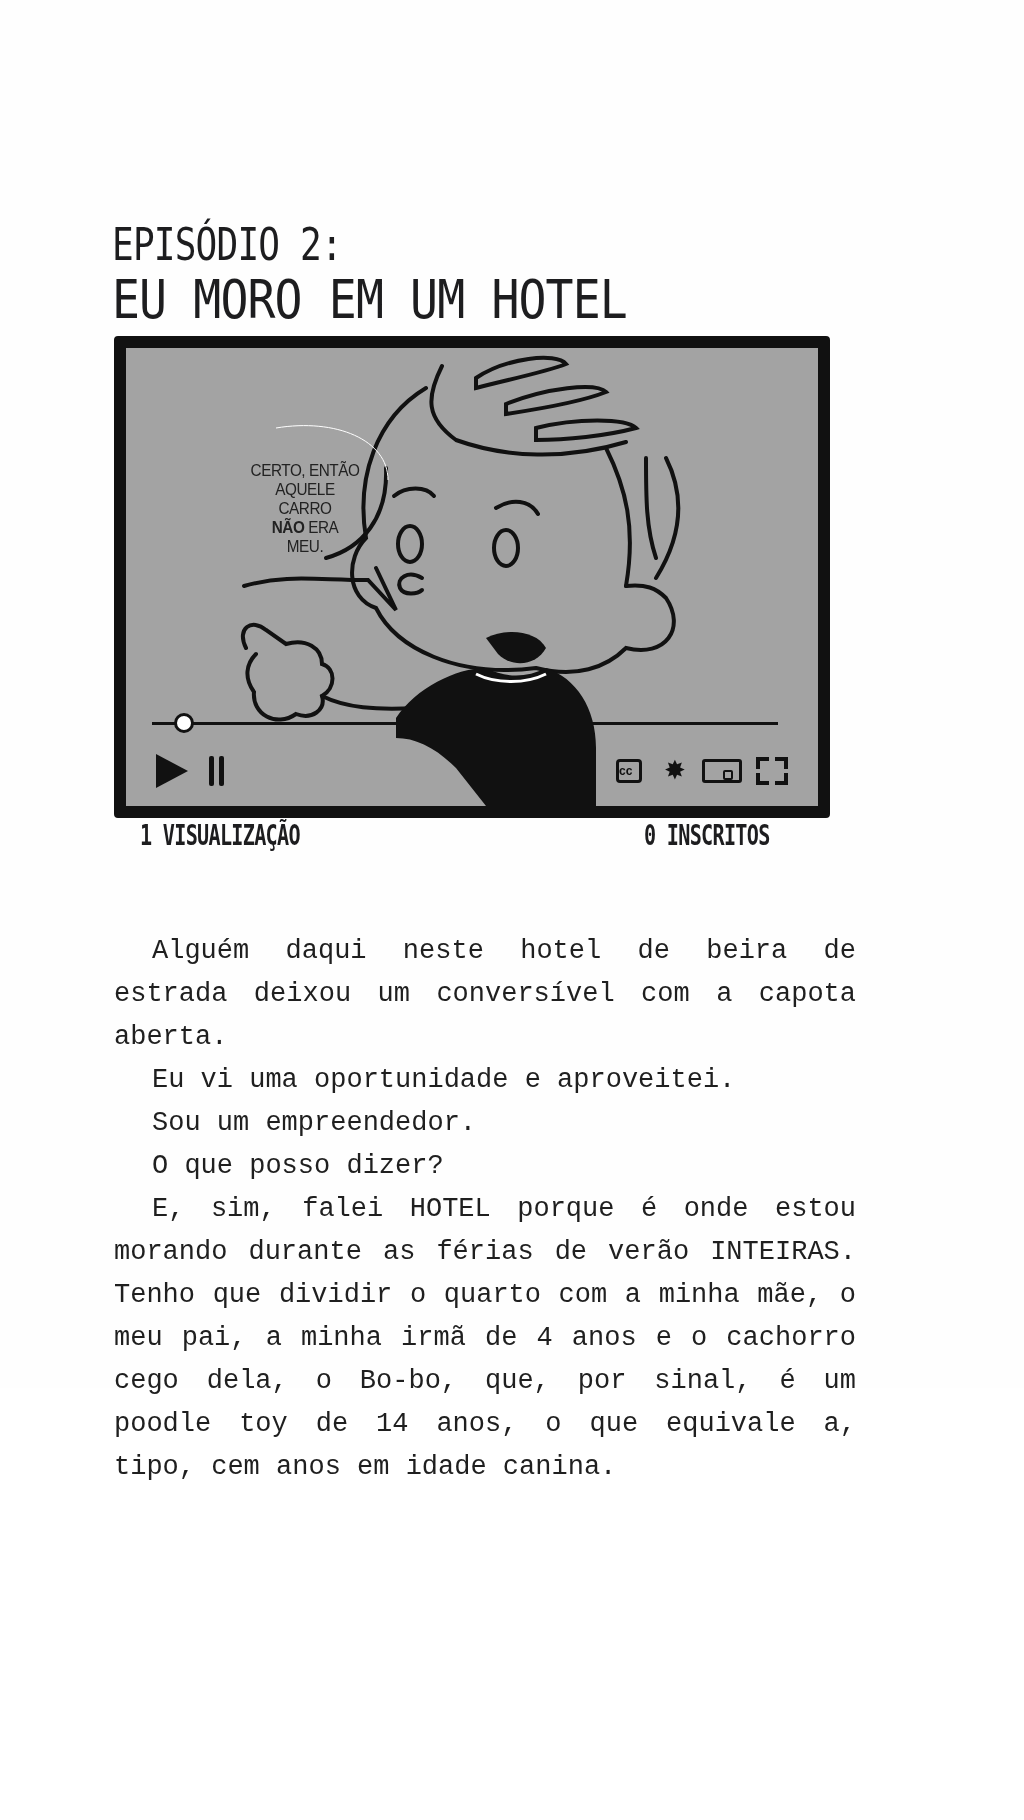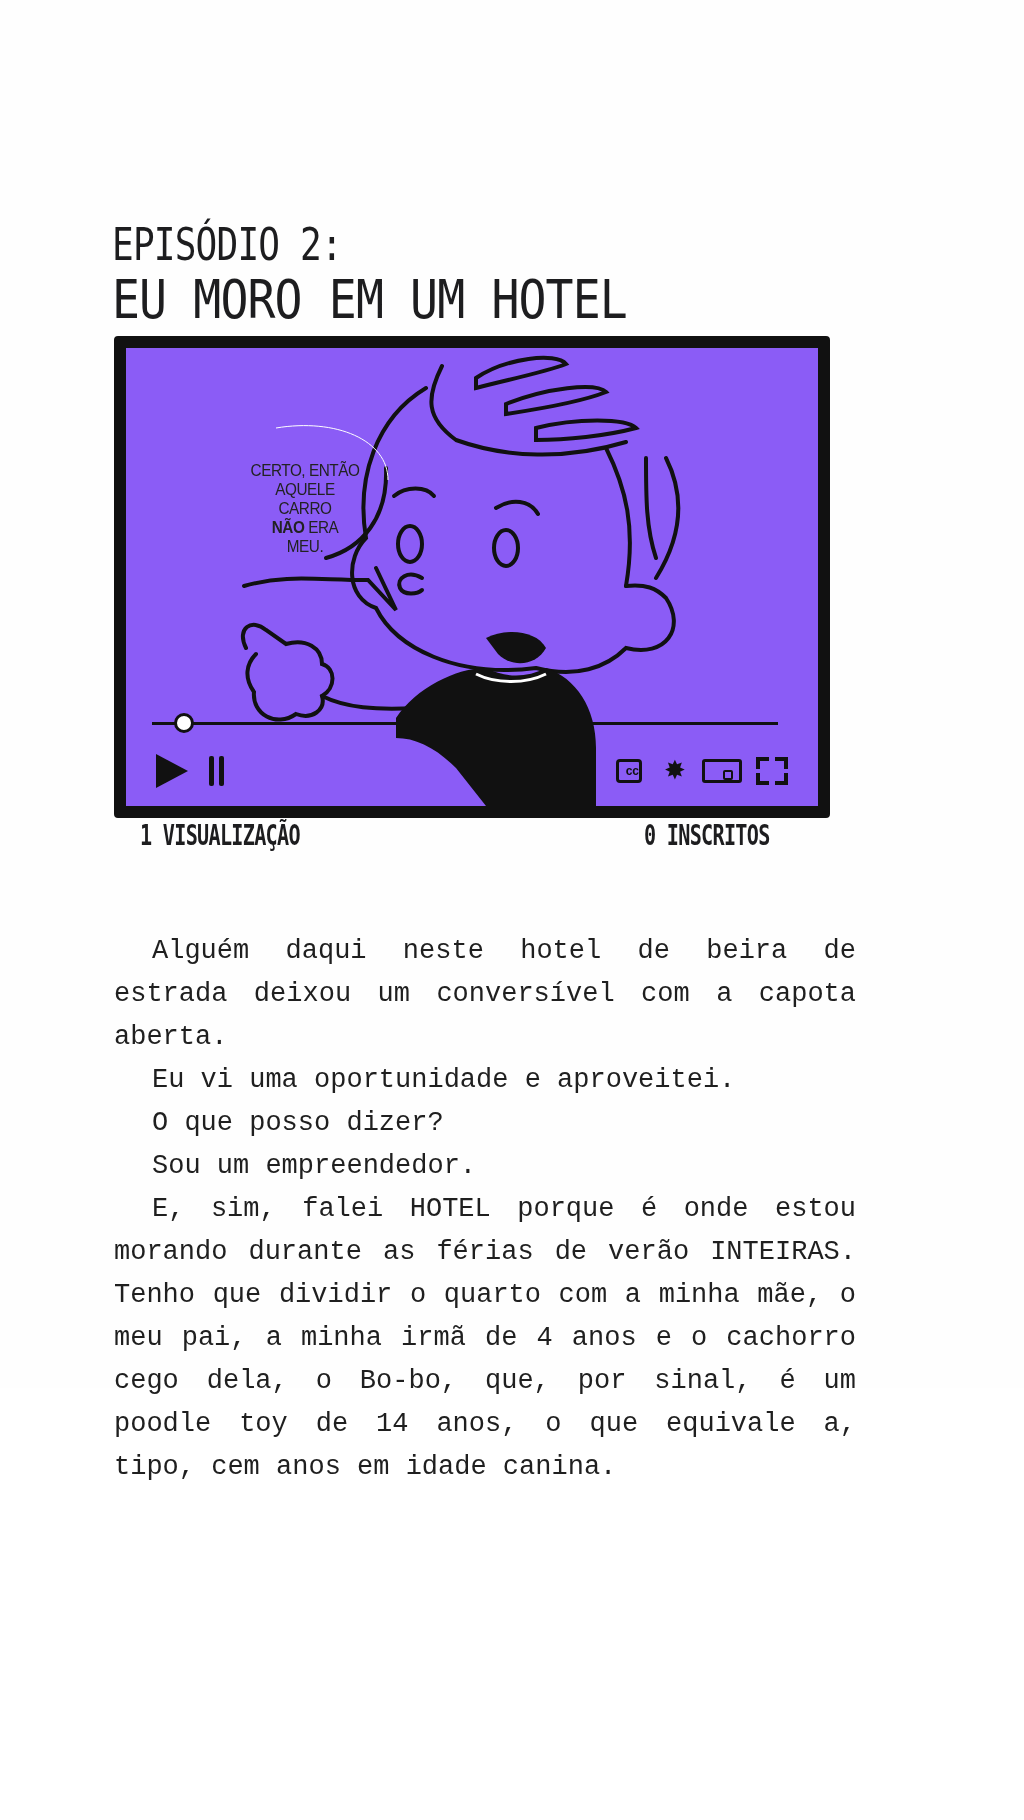--- a/index.html
+++ b/index.html
@@ -2,35 +2,35 @@
 <html><head>
 <meta charset="utf-8">
 <style>
   html, body { margin: 0; padding: 0; background: #ffffff; }
   body { width: 1024px; height: 1820px; position: relative; overflow: hidden; color: #1a1a1a; }
   .page { position: absolute; left: 0; top: 0; width: 1024px; height: 1388px; background: #fefefe; }
 
   .ep-label { position: absolute; left: 112px; top: 222px; font-family: "DejaVu Sans Mono", monospace; font-size: 44px; line-height: 46px; letter-spacing: -1px; color: #1d1d1f; transform: scaleX(0.82); transform-origin: left top; }
   .ep-title { position: absolute; left: 112px; top: 272px; font-family: "DejaVu Sans Mono", monospace; font-size: 54px; line-height: 56px; letter-spacing: -1px; color: #1d1d1f; transform: scaleX(0.86); transform-origin: left top; white-space: nowrap; }
 
-  .video { position: absolute; left: 114px; top: 336px; width: 716px; height: 482px; border: 12px solid #111; border-radius: 4px; background: #8b5cf6; box-sizing: border-box; overflow: hidden; }
+  .video { position: absolute; left: 114px; top: 336px; width: 716px; height: 482px; border: 12px solid #111; border-radius: 4px; background: #a3a3a3; box-sizing: border-box; overflow: hidden; }
   .video svg.art { position: absolute; left: 0; top: 0; }
 
   .bubble-text { position: absolute; left: 92px; top: 113px; width: 174px; text-align: center; font-family: "Liberation Sans", sans-serif; font-size: 17px; line-height: 19px; letter-spacing: -0.5px; color: #222; transform: scaleX(0.9); }
   .bubble-text b { font-weight: bold; }
 
   .controls { position: absolute; left: 0; right: 0; bottom: 0; height: 110px; }
   .progress-track { position: absolute; left: 26px; right: 40px; top: 26px; height: 3px; background: #111; }
   .progress-knob { position: absolute; left: 48px; top: 17px; width: 20px; height: 20px; border: 3px solid #111; border-radius: 50%; background: #fff; box-sizing: border-box; }
   .ctrl { position: absolute; cursor: pointer; }
   .play-btn { left: 30px; top: 58px; width: 0; height: 0; border-top: 17px solid transparent; border-bottom: 17px solid transparent; border-left: 32px solid #111; }
   .pause-btn { left: 82px; top: 60px; width: 18px; height: 30px; }
   .pause-btn::before, .pause-btn::after { content: ""; position: absolute; top: 0; width: 5px; height: 30px; background: #111; border-radius: 2px; }
   .pause-btn::before { left: 1px; } .pause-btn::after { left: 11px; }
-  .cc-btn { left: 490px; top: 63px; width: 26px; height: 24px; border: 3px solid #111; border-radius: 4px; box-sizing: border-box; font-family: "Liberation Sans", sans-serif; font-size: 12px; font-weight: bold; line-height: 18px; text-align: right; color: #111; }
+  .cc-btn { left: 490px; top: 63px; width: 26px; height: 24px; border: 3px solid #111; border-radius: 4px; box-sizing: border-box; font-family: "Liberation Sans", sans-serif; font-size: 12px; font-weight: bold; line-height: 18px; text-align: left; color: #111; }
   .gear-btn { left: 538px; top: 60px; font-size: 26px; line-height: 30px; color: #111; }
   .mini-btn { left: 576px; top: 63px; width: 40px; height: 24px; border: 3px solid #111; border-radius: 3px; box-sizing: border-box; }
   .mini-btn::after { content: ""; position: absolute; right: 6px; top: 8px; width: 6px; height: 6px; border: 2px solid #111; border-radius: 2px; }
   .full-btn { left: 630px; top: 61px; width: 32px; height: 28px; }
   .full-btn span { position: absolute; width: 9px; height: 8px; border-color: #111; border-style: solid; }
   .full-btn .tl { left: 0; top: 0; border-width: 4px 0 0 4px; }
   .full-btn .tr { right: 0; top: 0; border-width: 4px 4px 0 0; }
   .full-btn .bl { left: 0; bottom: 0; border-width: 0 0 4px 4px; }
   .full-btn .br { right: 0; bottom: 0; border-width: 0 4px 4px 0; }
 
@@ -111,18 +111,18 @@
       </div>
     </div>
   </div>
 
   <div class="stats views">1 VISUALIZAÇÃO</div>
   <div class="stats subs">0 INSCRITOS</div>
 
   <div class="body-text">
     <p>Alguém daqui neste hotel de beira de estrada deixou um conversível com a capota aberta.</p>
     <p>Eu vi uma oportunidade e aproveitei.</p>
+    <p>Sou um empreendedor.</p>
     <p>O que posso dizer?</p>
-    <p>Sou um empreendedor.</p>
     <p>E, sim, falei HOTEL porque é onde estou morando durante as férias de verão INTEIRAS. Tenho que dividir o quarto com a minha mãe, o meu pai, a minha irmã de 4 anos e o cachorro cego dela, o Bo-bo, que, por sinal, é um poodle toy de 14 anos, o que equivale a, tipo, cem anos em idade canina.</p>
   </div>
 
 </div>
 
 </body></html>

